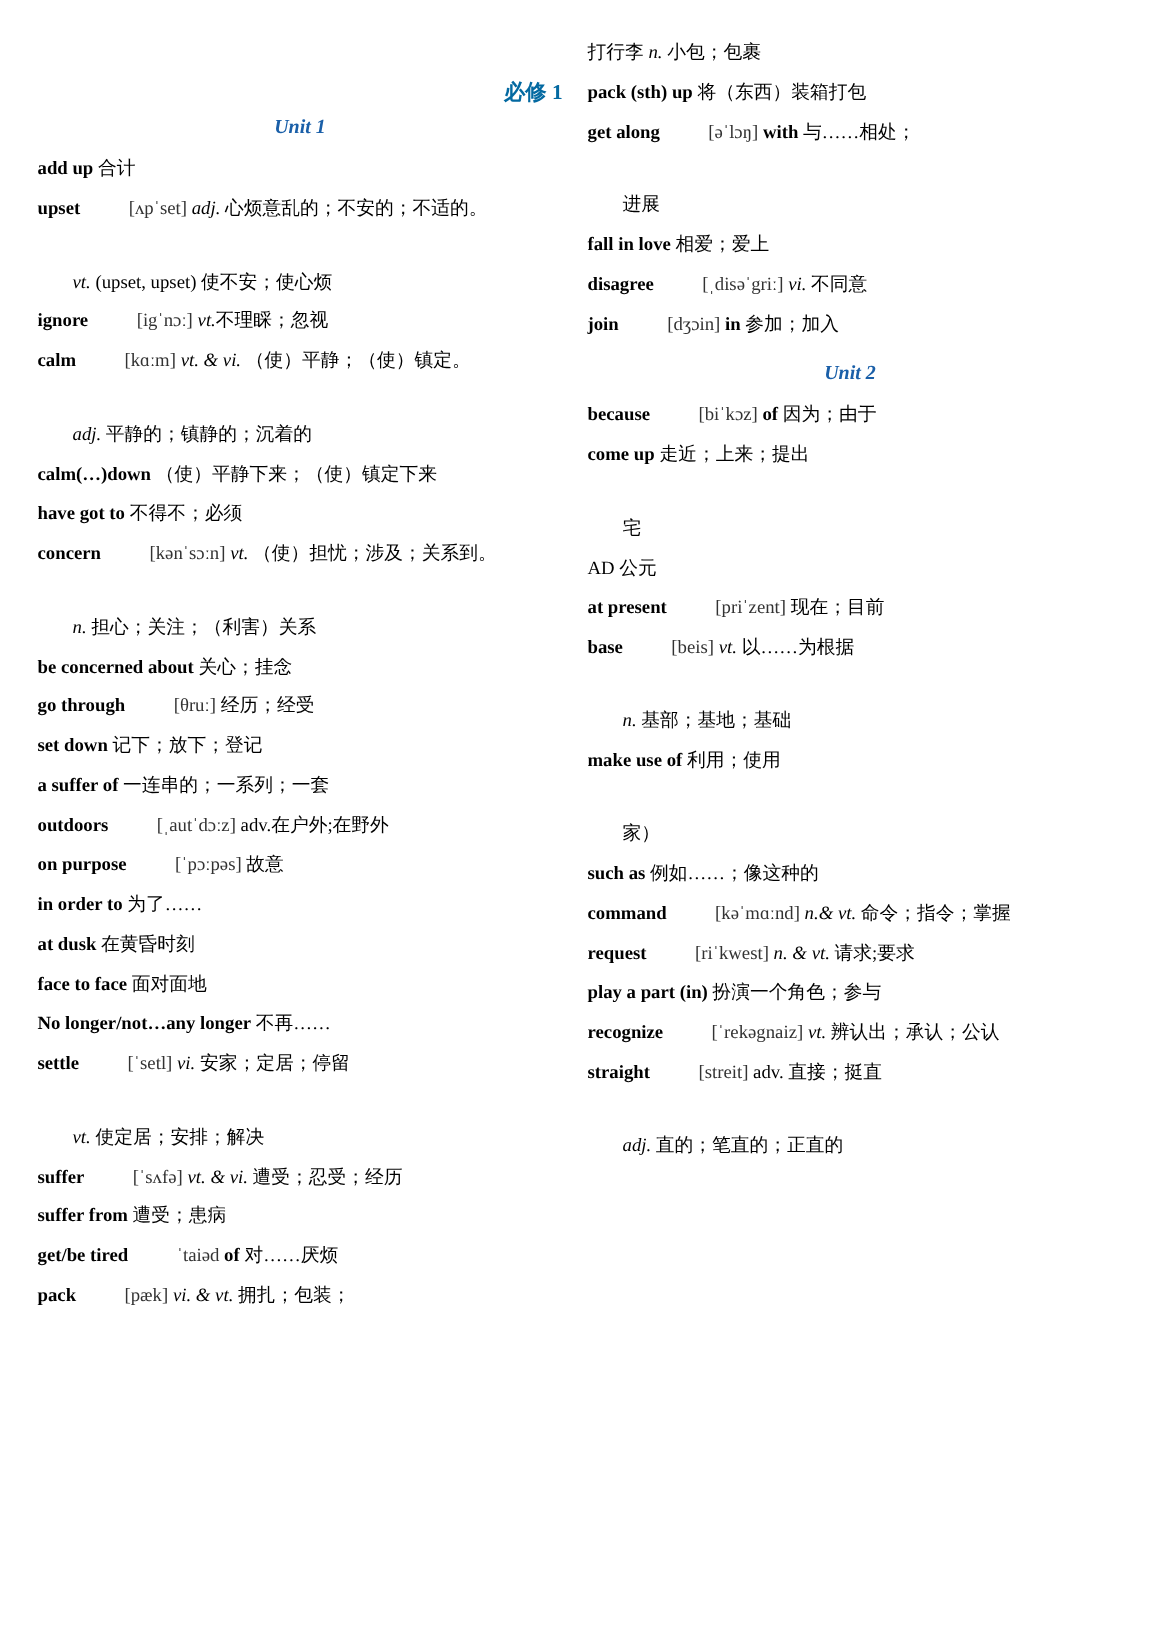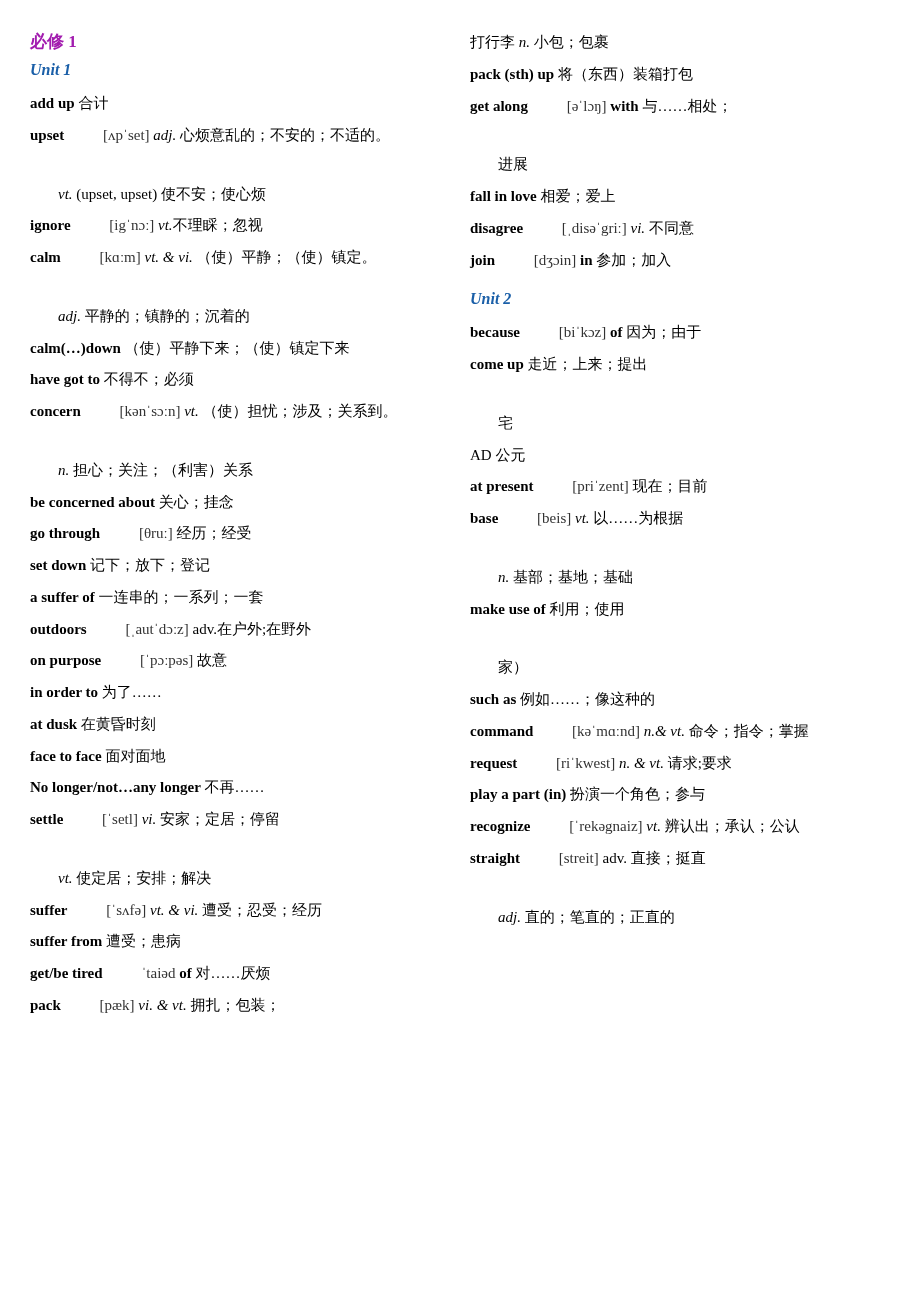--- a/index.html
+++ b/index.html
@@ -19,27 +19,29 @@
     }
     .col-left {
       width: 50%;
       padding-right: 10px;
     }
     .col-right {
       width: 50%;
       padding-left: 10px;
     }
     .section-title {
-      text-align: left;
-      color: #a21caf;
+      text-align: right;
+      color: #0369a1;
       font-size: 17px;
       font-weight: bold;
       margin-bottom: 8px;
+      margin-top: 32px;
     }
     .unit-title {
+      text-align: center;
       color: #1a5fa8;
       font-style: italic;
       font-size: 16px;
       font-weight: bold;
       margin-bottom: 12px;
       margin-top: 4px;
     }
     .entry {
       margin-bottom: 7px;
       line-height: 1.65;

